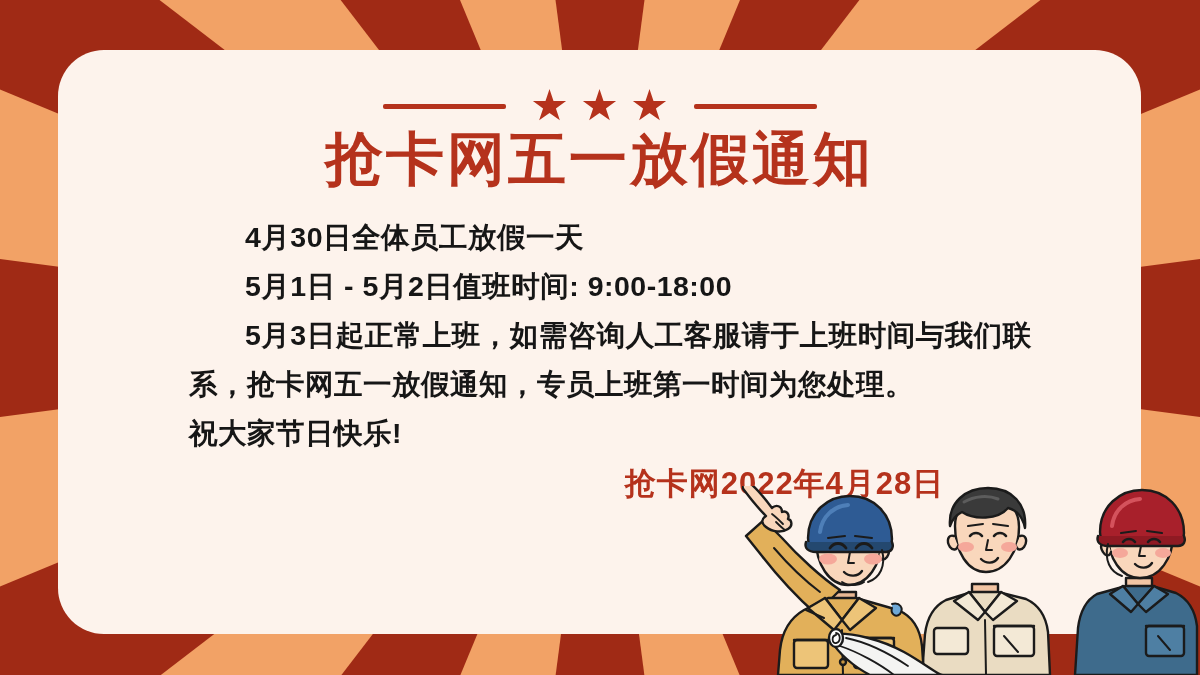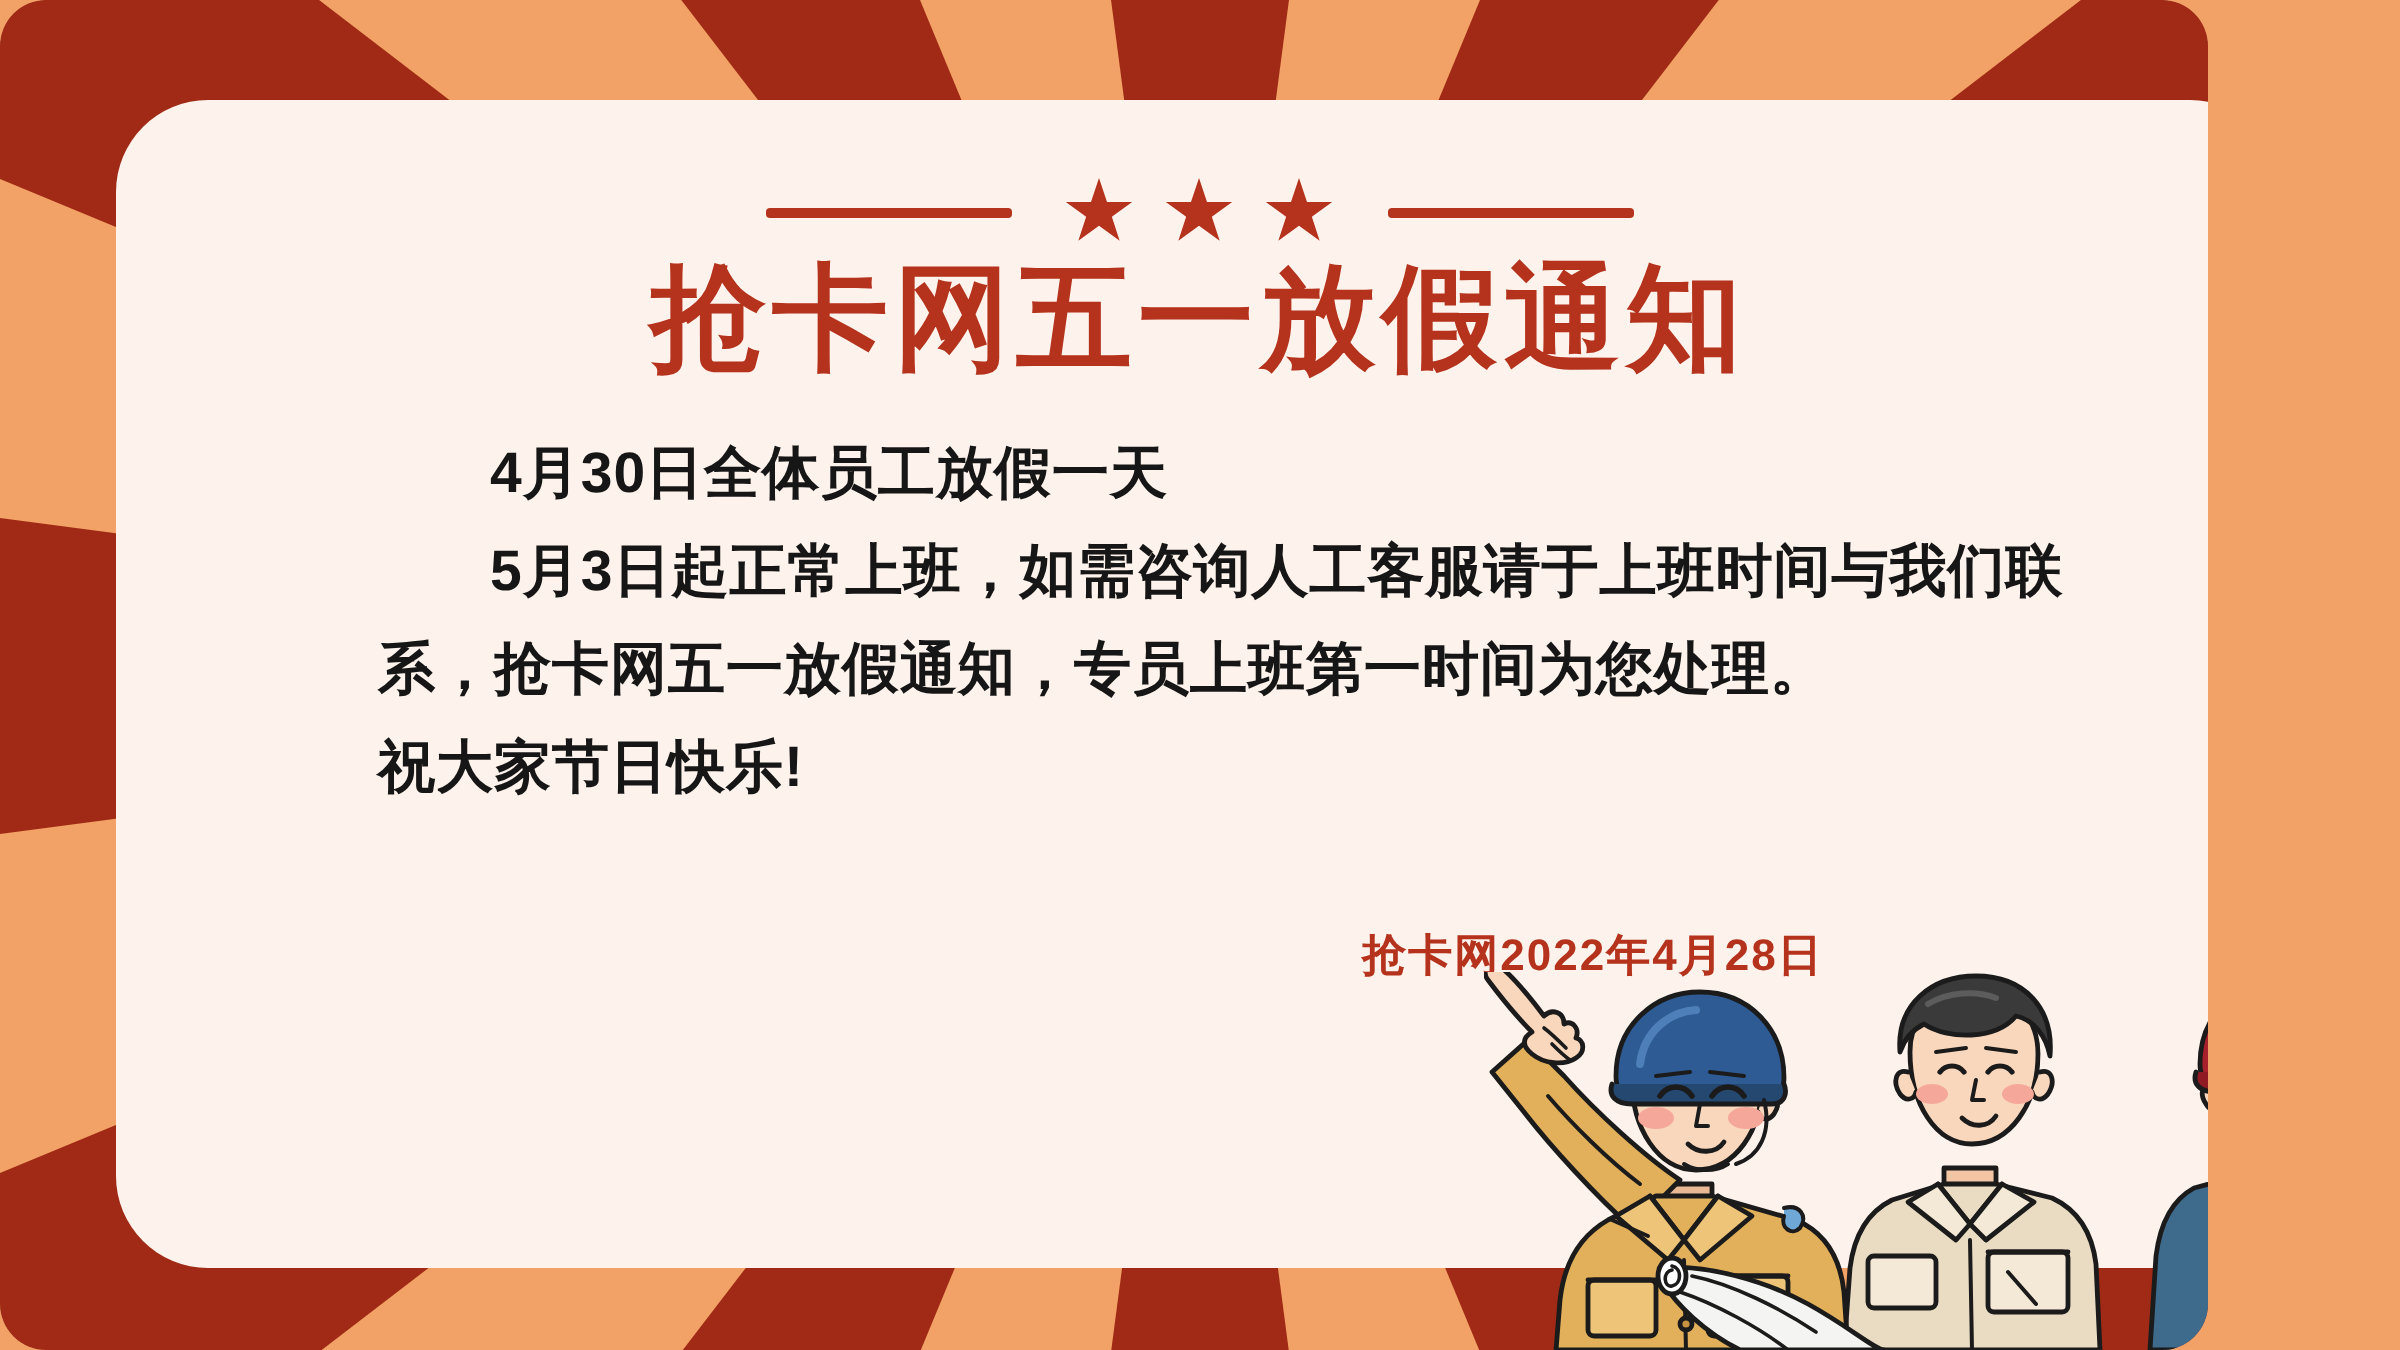--- a/index.html
+++ b/index.html
@@ -2,23 +2,22 @@
 <html><head>
 <meta charset="utf-8">
 <style>
   html,body{margin:0;padding:0;}
   body{
     width:1200px;height:675px;overflow:hidden;
     font-family:"Liberation Sans","DejaVu Sans",sans-serif;
     background:#F2A266;
   }
   #poster{
-    position:relative;width:1104px;height:675px;overflow:hidden;
+    position:relative;width:1200px;height:675px;overflow:hidden;
     background:#fef9c3;
-    border-radius:23px;
   }
   #sunburst{
     position:absolute;inset:0;width:1200px;height:675px;
   }
   
   #card{
     position:absolute;
     left:58px;top:50px;width:1083px;height:584px;
     background:#FDF3EC;
     border-radius:46px;
@@ -57,27 +56,27 @@
     line-height:49px;
     letter-spacing:0.5px;
     font-weight:600;
     margin-left:34px;
   }
   .bline{white-space:nowrap;}
   .bline.indent{text-indent:56px;}
   .bline.wrap{white-space:normal;width:895px;}
   
   #signature{
-    position:absolute;left:12px;top:463px;width:1083px;
+    position:absolute;left:0;top:463px;width:1083px;
     margin-left:58px;
     text-align:center;
     padding-left:370px;
     box-sizing:border-box;
     color:#B5321C;
-    font-size:22px;
+    font-size:31px;
     font-weight:700;
     letter-spacing:1px;
     white-space:nowrap;
   }
   
   #workers{
     position:absolute;left:742px;top:486px;width:458px;height:189px;
     pointer-events:none;
   }
 </style>
@@ -115,20 +114,21 @@
       <span class="star" style="background: rgb(181, 50, 28);"></span>
     </span>
     <span class="orn-gap"></span>
     <span class="orn-line" style="background: rgb(181, 50, 28);"></span>
   </div>
 
   <div id="title" style="color: rgb(181, 50, 28);">抢卡网五一放假通知</div>
 
   <div id="body-text" style="color: rgb(22, 22, 22);">
     <div class="bline indent">4月30日全体员工放假一天</div>
+    <div class="bline indent">5月1日 - 5月2日值班时间: 9:00-18:00</div>
     <div class="bline wrap indent">5月3日起正常上班，如需咨询人工客服请于上班时间与我们联系，抢卡网五一放假通知，专员上班第一时间为您处理。</div>
     <div class="bline">祝大家节日快乐!</div>
   </div>
 
   <div id="signature" style="color: rgb(181, 50, 28);">抢卡网2022年4月28日</div>
 
   <svg id="workers" viewBox="0 0 458 189" aria-hidden="true">
     <defs>
       <clipPath id="clipBox">
           <rect x="0" y="0" width="458" height="189"></rect>

